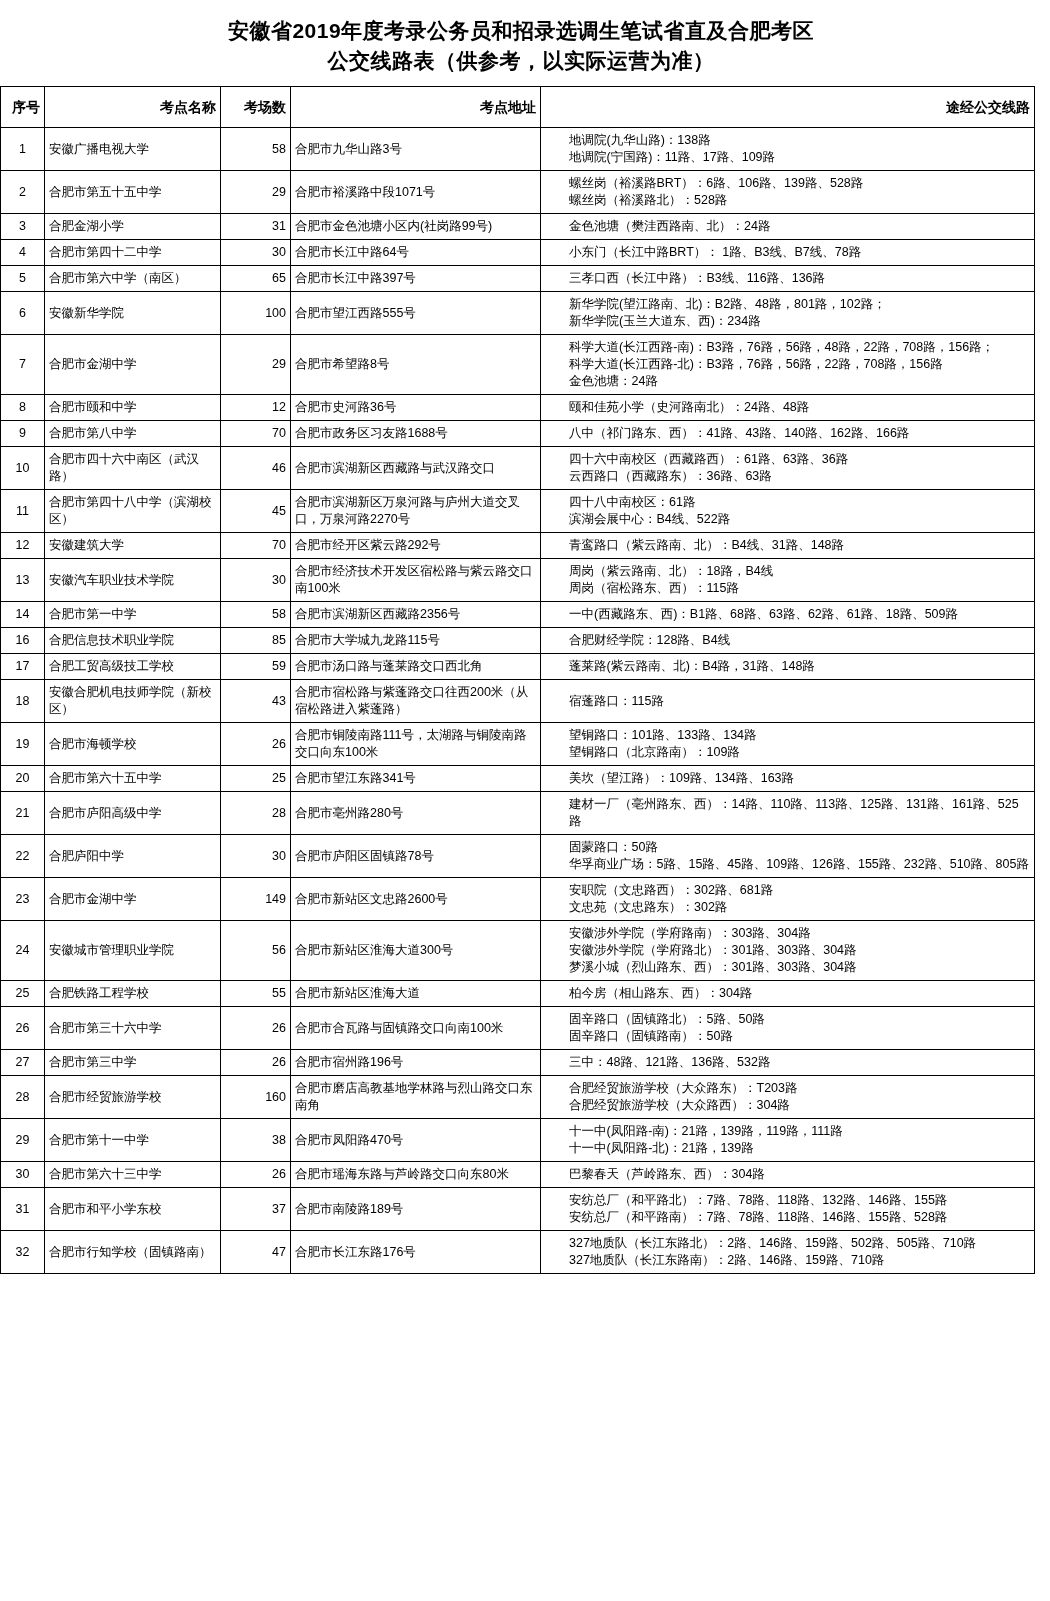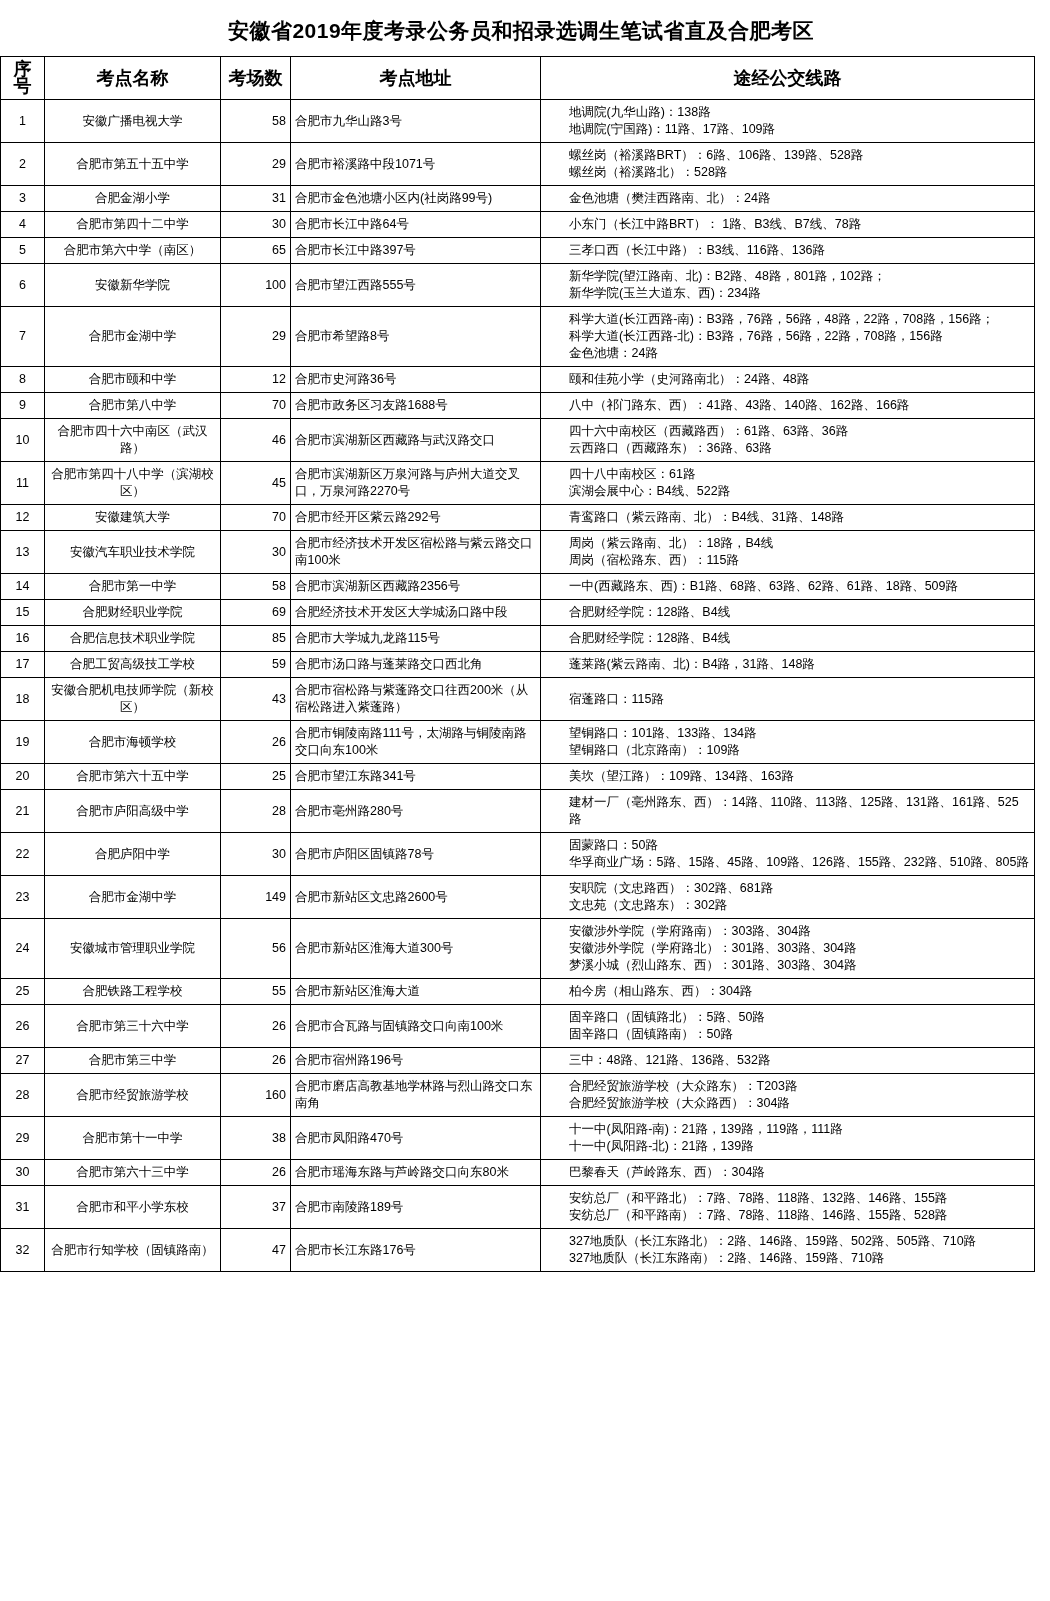--- a/index.html
+++ b/index.html
@@ -38,45 +38,46 @@
     border: 1px solid #000000;
     font-size: 12.5px;
     line-height: 17px;
     padding: 4px 4px;
     vertical-align: middle;
     word-wrap: break-word;
     word-break: break-all;
   }
   table.bus-table th {
     font-weight: bold;
-    font-size: 18px;
-    text-align: center;
+    font-size: 14px;
+    text-align: right;
     height: 32px;
   }
   col.c-idx { width: 44px; }
   col.c-name { width: 176px; }
   col.c-rooms { width: 70px; }
   col.c-addr { width: 250px; }
   col.c-routes { width: 494px; }
 
   td.idx { text-align: center; }
-  td.name { text-align: center; }
+  td.name { }
   td.rooms { text-align: right; }
   td.addr { }
   td.routes { text-align: left; padding-left: 6px; }
 
   .rowline { display: block; margin-left: 24px; }
 </style>
 </head>
 <body>
 
 <div class="page">
 
   <div class="doc-title">
     <span class="line">安徽省2019年度考录公务员和招录选调生笔试省直及合肥考区</span>
+    <span class="line">公交线路表（供参考，以实际运营为准）</span>
   </div>
 
   <table class="bus-table">
     <colgroup>
       <col class="c-idx">
       <col class="c-name">
       <col class="c-rooms">
       <col class="c-addr">
       <col class="c-routes">
     </colgroup>
@@ -218,29 +219,20 @@
         <tr>
           <td class="idx">14</td>
           <td class="name">合肥市第一中学</td>
           <td class="rooms">58</td>
           <td class="addr">合肥市滨湖新区西藏路2356号</td>
           <td class="routes">
             <span class="rowline">一中(西藏路东、西)：B1路、68路、63路、62路、61路、18路、509路</span>
           </td>
         </tr>
         <tr>
-          <td class="idx">15</td>
-          <td class="name">合肥财经职业学院</td>
-          <td class="rooms">69</td>
-          <td class="addr">合肥经济技术开发区大学城汤口路中段</td>
-          <td class="routes">
-            <span class="rowline">合肥财经学院：128路、B4线</span>
-          </td>
-        </tr>
-        <tr>
           <td class="idx">16</td>
           <td class="name">合肥信息技术职业学院</td>
           <td class="rooms">85</td>
           <td class="addr">合肥市大学城九龙路115号</td>
           <td class="routes">
             <span class="rowline">合肥财经学院：128路、B4线</span>
           </td>
         </tr>
         <tr>
           <td class="idx">17</td>

